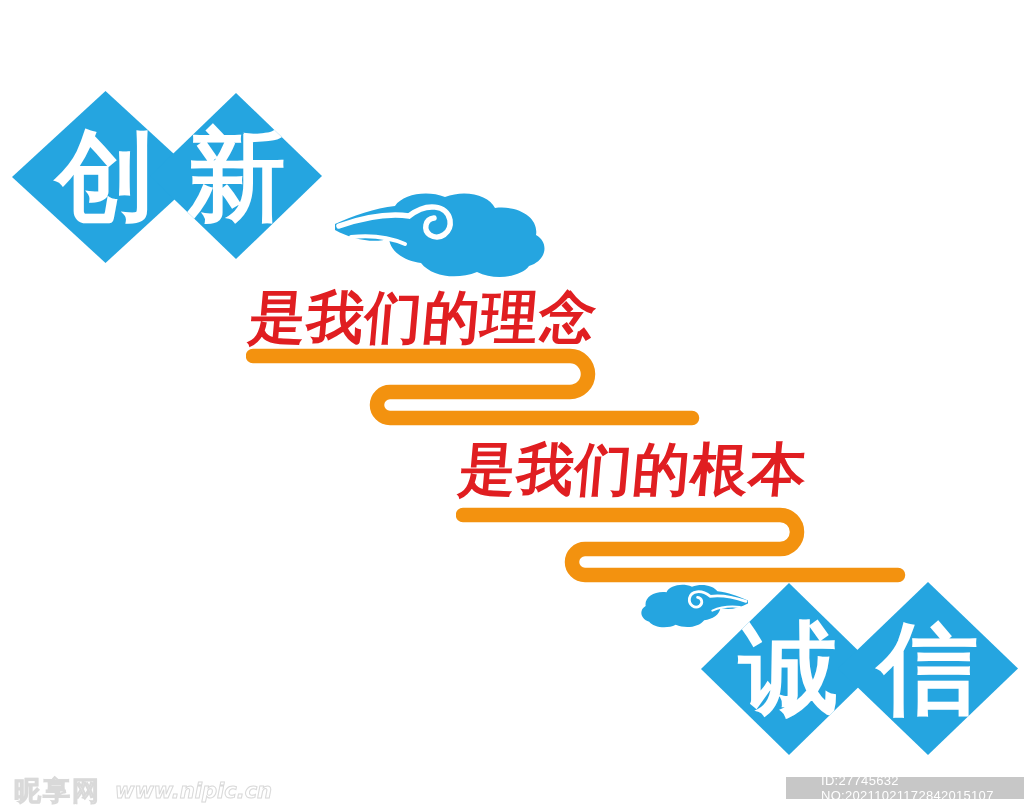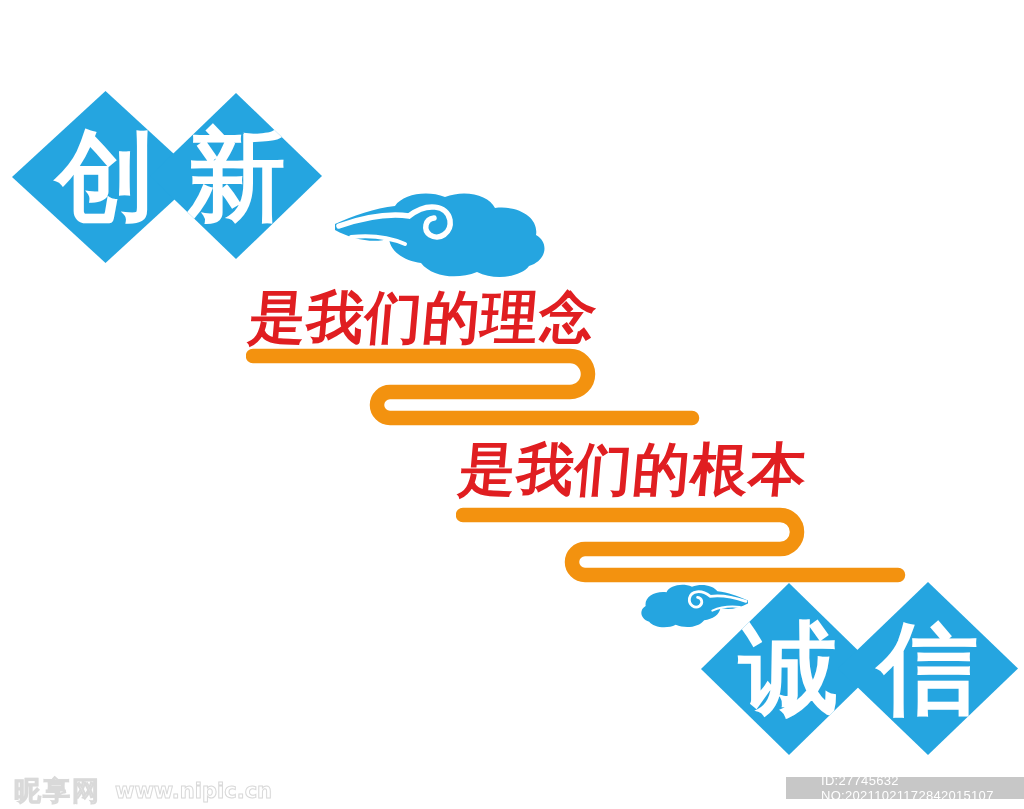--- a/index.html
+++ b/index.html
@@ -39,21 +39,21 @@
   .cloud-small{left:637px;top:583px;transform:scaleX(-1);}
   
   .watermark{
     position:absolute;left:14px;top:776px;height:30px;
     display:flex;align-items:center;gap:14px;white-space:nowrap;
     color:#ffffff;
     -webkit-text-stroke:1px #d9d9d9;
     text-shadow:0 0 1px #e3e3e3;
   }
   .wm-cn{font-size:27px;font-weight:bold;letter-spacing:2px;}
-  .wm-url{font-size:21px;font-weight:bold;}
+  .wm-url{font-size:21px;font-weight:bold;font-style:italic;}
   .id-box{
     position:absolute;left:786px;top:777px;width:238px;height:22px;
     background:#C7C7C7;color:#ffffff;
     display:flex;align-items:center;justify-content:center;
     font-size:13px;letter-spacing:0.3px;
     font-family:"Liberation Sans", sans-serif;
     padding-left:35px;
   }
 </style>
 </head>

